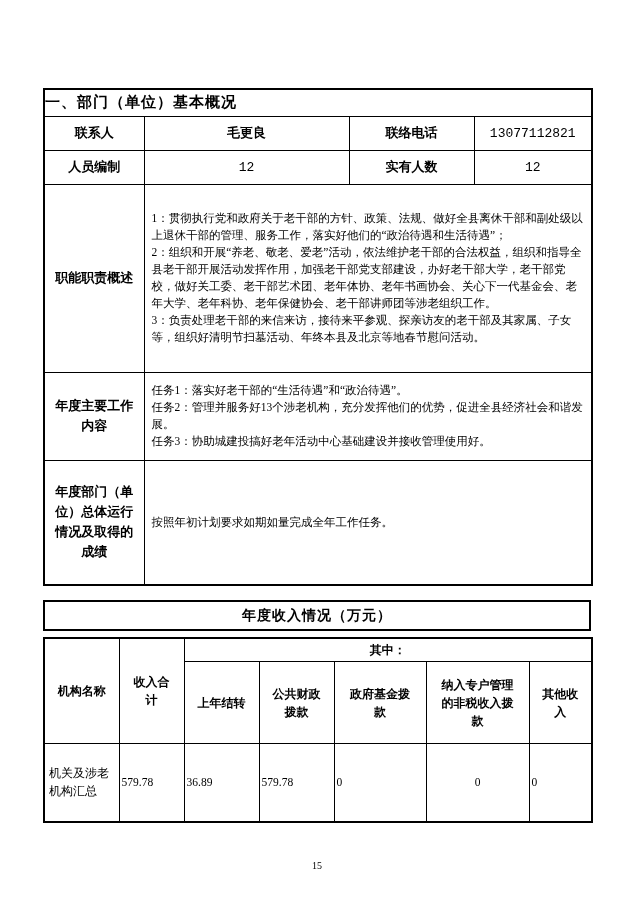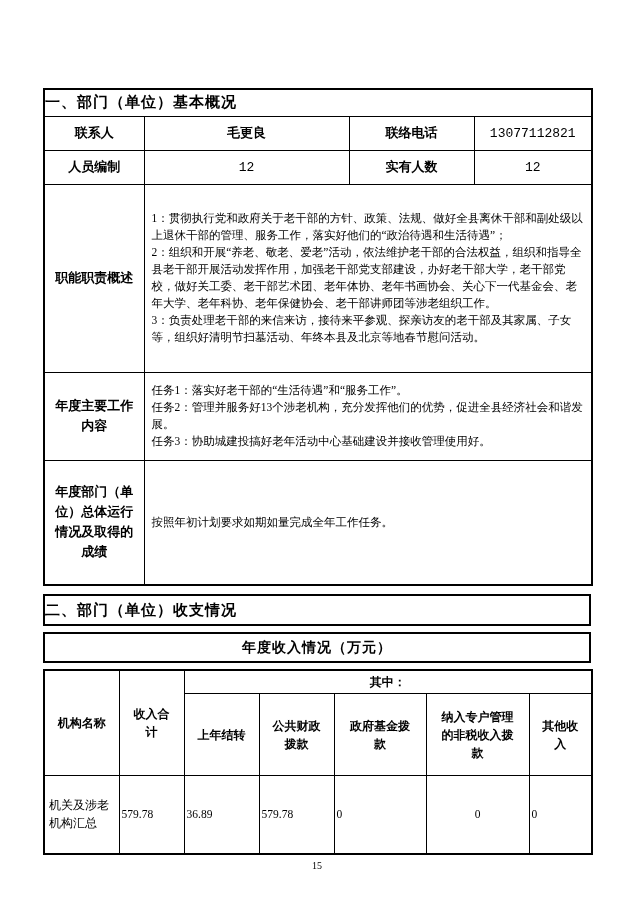--- a/index.html
+++ b/index.html
@@ -131,43 +131,36 @@
         <td class="label-cell">职能职责概述</td>
         <td colspan="3" class="para-cell">
           <div>1：贯彻执行党和政府关于老干部的方针、政策、法规、做好全县离休干部和副处级以上退休干部的管理、服务工作，落实好他们的“政治待遇和生活待遇”；</div>
           <div>2：组织和开展“养老、敬老、爱老”活动，依法维护老干部的合法权益，组织和指导全县老干部开展活动发挥作用，加强老干部党支部建设，办好老干部大学，老干部党校，做好关工委、老干部艺术团、老年体协、老年书画协会、关心下一代基金会、老年大学、老年科协、老年保健协会、老干部讲师团等涉老组织工作。</div>
           <div>3：负责处理老干部的来信来访，接待来平参观、探亲访友的老干部及其家属、子女等，组织好清明节扫墓活动、年终本县及北京等地春节慰问活动。</div>
         </td>
       </tr>
       <tr style="height:88px">
         <td class="label-cell">年度主要工作内容</td>
         <td colspan="3" class="para-cell">
-          <div>任务1：落实好老干部的“生活待遇”和“服务工作”。</div>
+          <div>任务1：落实好老干部的“生活待遇”和“政治待遇”。</div>
           <div>任务2：管理并服务好13个涉老机构，充分发挥他们的优势，促进全县经济社会和谐发展。</div>
           <div>任务3：协助城建投搞好老年活动中心基础建设并接收管理使用好。</div>
         </td>
       </tr>
       <tr style="height:125px">
         <td class="label-cell">年度部门（单位）总体运行情况及取得的成绩</td>
         <td colspan="3" class="para-cell">
           <div>按照年初计划要求如期如量完成全年工作任务。</div>
         </td>
       </tr>
     </tbody>
       </table>
 
     <div class="gap8"></div>
 
-    <table>
-      <tbody>
-          <tr style="height:30px">
-        <td class="section-title-cell">二、部门（单位）收支情况</td>
-      </tr>
-    </tbody>
-      </table>
 
     <div class="gap6"></div>
 
     <table>
       <tbody>
           <tr style="height:29px">
         <td class="income-title-cell">年度收入情况（万元）</td>
       </tr>
     </tbody>
       </table>

